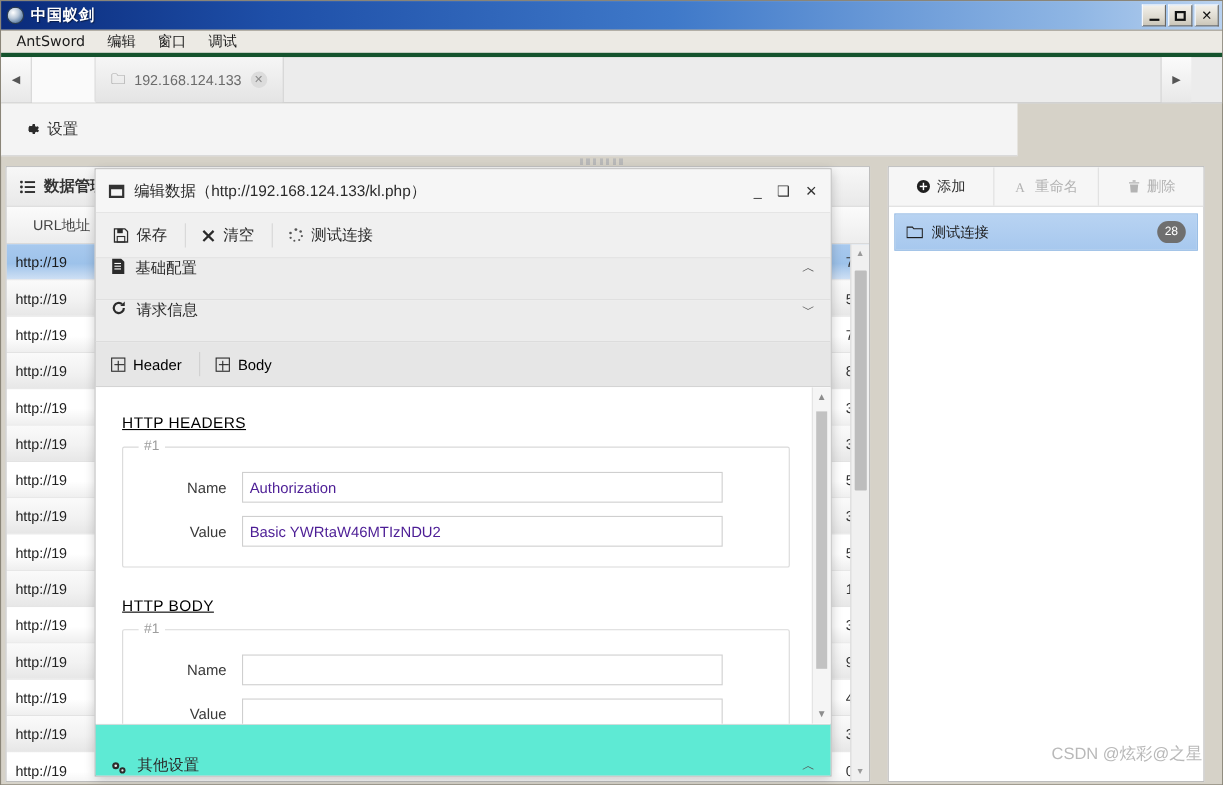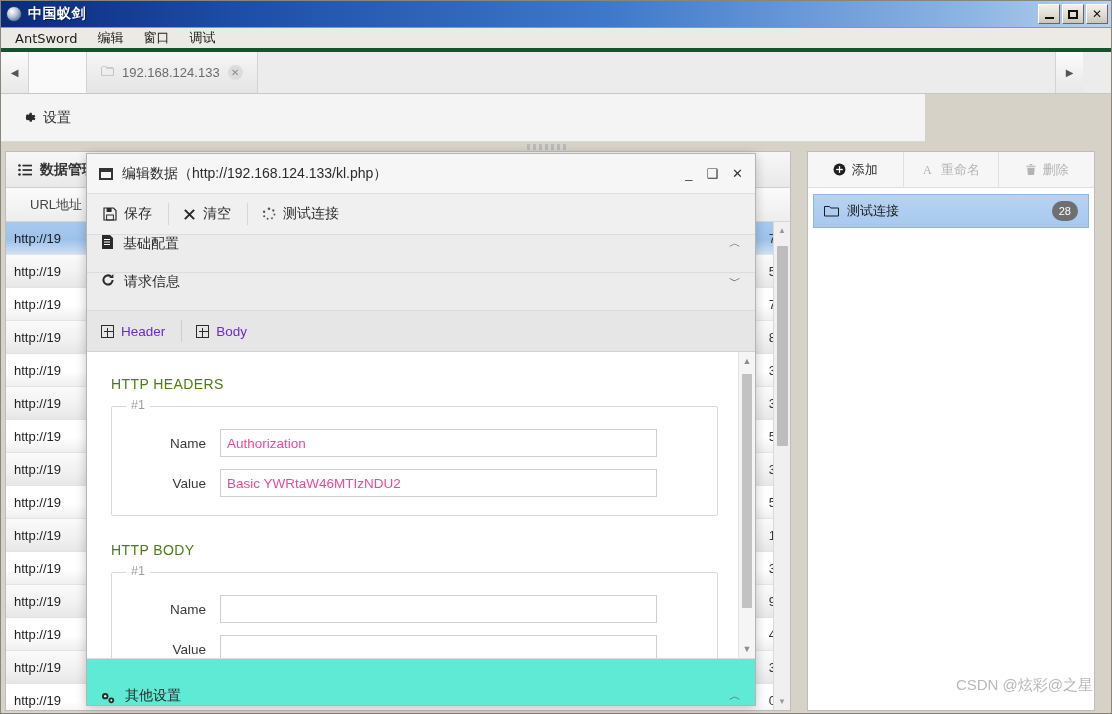--- a/index.html
+++ b/index.html
@@ -226,52 +226,52 @@
     height: 38px; background: #ececec; border-bottom: 1px solid #dcdcdc;
     display: flex; align-items: flex-start; gap: 9px; padding: 0 14px;
     font-size: 14px; color: #2b2b2b;
   }
   .dlg-section .chev { margin-left: auto; font-size: 12px; color: #555; }
   .dlg-addbar {
     height: 41px; background: #e6e6e6; border-bottom: 1px solid #d2d2d2;
     display: flex; align-items: center; padding-left: 14px;
   }
   .addbtn {
-    display: flex; align-items: center; gap: 7px; font-size: 13.5px; color: #6d28d9;
+    display: flex; align-items: center; gap: 7px; font-size: 13.5px; color: #000000;
     padding-right: 16px; margin-right: 14px; border-right: 1px solid #cfcfcf; height: 22px;
   }
   .addbtn.last { border-right: none; }
   .plus-box {
     width: 13px; height: 13px; border: 1px solid #2b2b2b; position: relative; display: inline-block;
   }
   .plus-box:before, .plus-box:after {
     content: ""; position: absolute; background: #2b2b2b;
   }
   .plus-box:before { left: 5px; top: 2px; width: 1px; height: 9px; }
   .plus-box:after { top: 5px; left: 2px; height: 1px; width: 9px; }
 
   .dlg-body {
     flex: 1; position: relative; overflow: hidden; background: #ffffff;
   }
   .dlg-scrollarea { position: absolute; inset: 0 17px 0 0; overflow: hidden; padding: 24px 20px 0 24px; }
-  .grp-title { font-size: 14px; color: #4d7c0f; letter-spacing: 0.4px; margin-bottom: 14px; }
+  .grp-title { font-size: 14px; color: #000000; letter-spacing: 0.4px; margin-bottom: 14px; text-decoration: underline; }
   .fieldset {
     border: 1px solid #d9d9d9; border-radius: 2px; padding: 14px 16px 18px 16px;
     margin-bottom: 26px; position: relative;
   }
   .fieldset > .legend {
     position: absolute; top: -9px; left: 14px; background: #ffffff;
     padding: 0 5px; font-size: 12.5px; color: #9d9d9d;
   }
   .frow { display: flex; align-items: center; margin: 8px 0 12px 0; }
   .frow:last-child { margin-bottom: 0; align-items: center; }
   .flabel { width: 92px; text-align: right; padding-right: 14px; font-size: 13.5px; color: #3a3a3a; }
   .finput {
     flex: 1; height: 28px; border: 1px solid #cfcfcf; background: #ffffff;
-    display: flex; align-items: center; padding: 0 6px; font-size: 13.5px; color: #ec4899;
+    display: flex; align-items: center; padding: 0 6px; font-size: 13.5px; color: #4c1d95;
     max-width: 437px;
   }
   .dlg-vscroll {
     position: absolute; right: 0; top: 0; bottom: 0; width: 17px;
     background: #f5f5f5; border-left: 1px solid #e3e3e3;
   }
   .dv-arrow { height: 18px; display: flex; align-items: center; justify-content: center; color: #8d8d8d; font-size: 9px; }
   .dv-arrow.bottom { position: absolute; bottom: 0; left: 0; right: 0; }
   .dv-thumb { position: absolute; left: 3px; right: 3px; top: 22px; height: 234px; background: #c2c2c2; }
   .dlg-footer {

